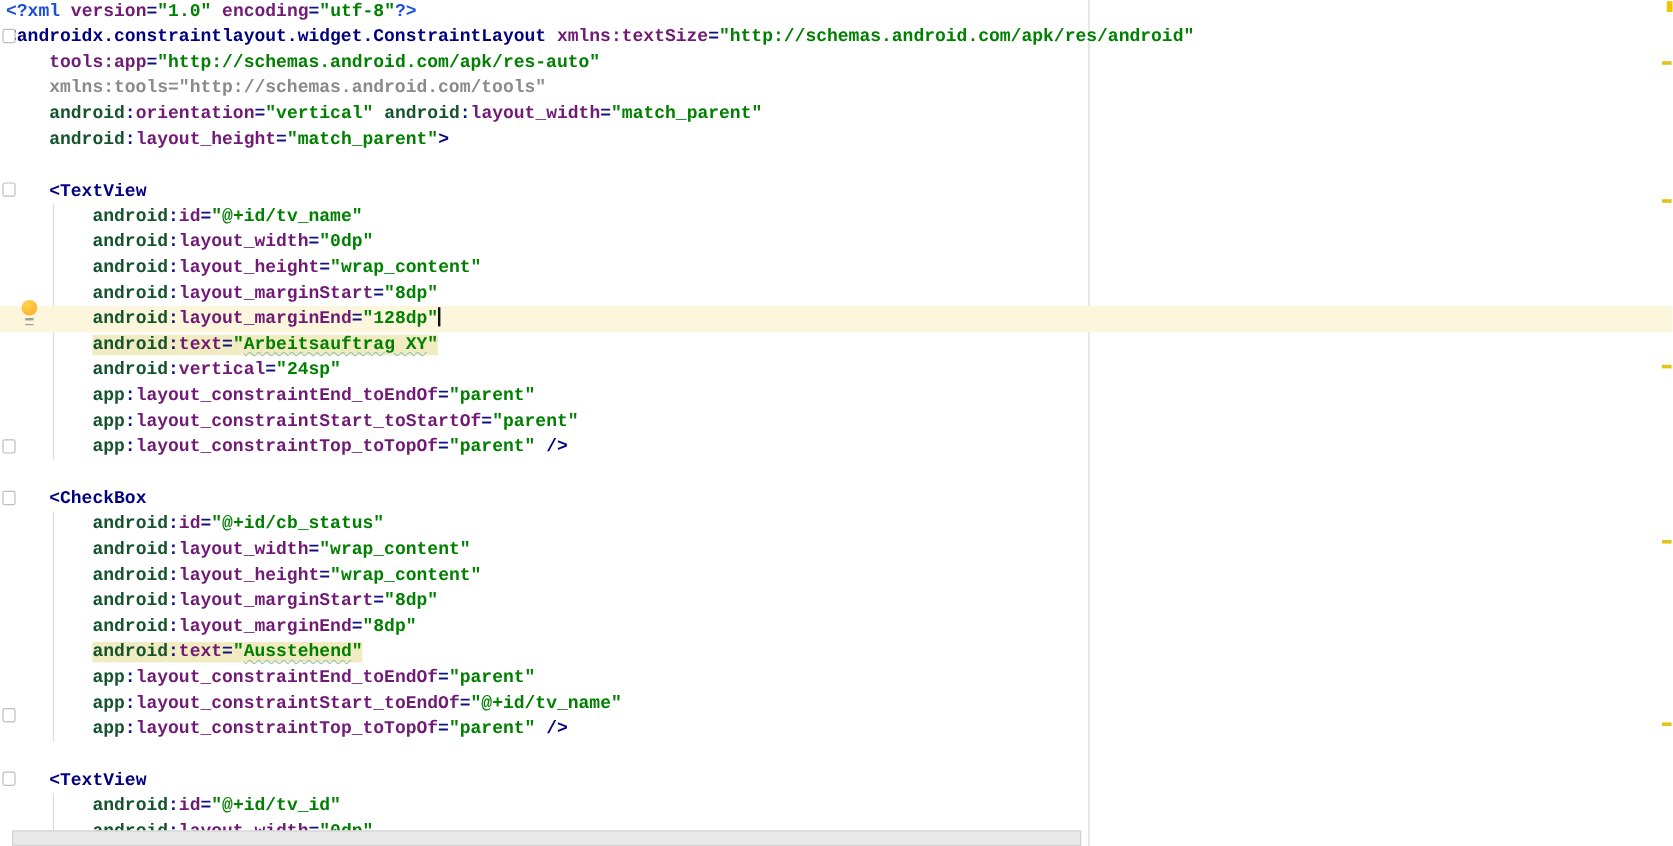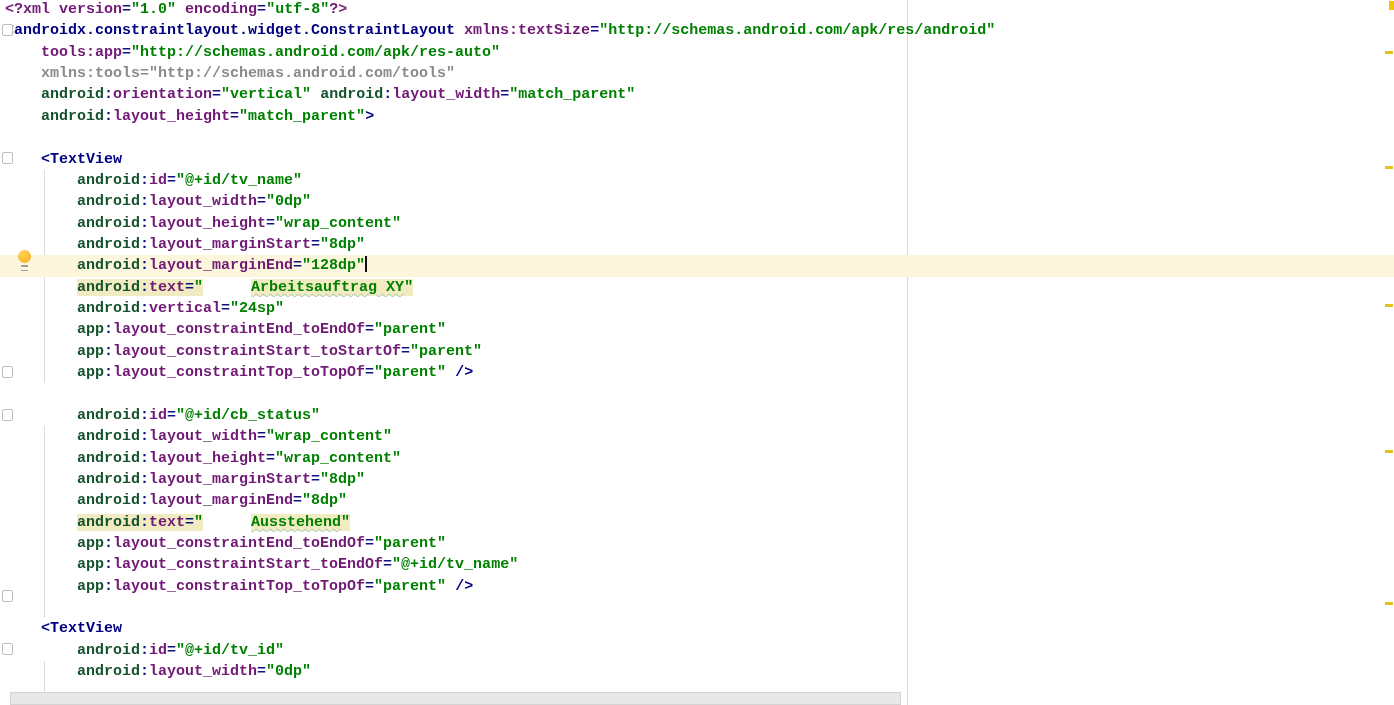--- a/index.html
+++ b/index.html
@@ -7,29 +7,29 @@
           font-family:"Liberation Mono",monospace;font-weight:700;font-size:15px;}
   
   .margin-line{position:absolute;left:907px;top:0;width:1px;height:705px;background:#d8d8d8;z-index:0;}
   .indent-guide{position:absolute;left:44px;width:1px;background:#dcdcdc;z-index:0;}
   
   .lines{position:absolute;left:0;top:-1px;width:1394px;z-index:1;}
   .line{height:21.36px;line-height:21.36px;padding-left:5px;white-space:pre;color:#000;}
   .line.current{background:#fcf6dc;}
   .tag{color:#000080;}
   .attr{color:#701a75;}
-  .pi{color:#701a75;}
+  .pi{color:#1d4ed8;}
   .ns{color:#14532d;}
   .str{color:#008000;}
   .eq{color:#101080;}
   .gray{color:#8a8a8a;}
   .pl{color:#000;}
   .mk{background:#f1ebc1;}
   .sqg{text-decoration-line:underline;text-decoration-style:wavy;text-decoration-color:#9ec7b8;
-       text-decoration-thickness:1px;text-underline-offset:2px;margin-left:48px;}
+       text-decoration-thickness:1px;text-underline-offset:2px;}
   .caret{display:inline-block;width:2px;height:16px;background:#111;vertical-align:-3px;}
   
   .fold{position:absolute;left:2px;width:9px;height:10px;border:1px solid #bdbdbd;border-radius:2px;background:#fff;z-index:2;}
   .bulb{position:absolute;left:18px;top:250px;width:13px;height:13px;border-radius:50%;
         background:radial-gradient(circle at 35% 30%,#ffd54f,#f9a825);z-index:2;}
   .bulb-base{position:absolute;left:21px;top:265px;width:7px;height:3px;
         border-top:2px solid #9e9e9e;border-bottom:1px solid #9e9e9e;z-index:2;}
   
   .stripe{position:absolute;right:0;top:0;width:16px;height:705px;z-index:3;}
   .stripe-mark{position:absolute;right:1px;width:8px;height:3px;background:#e3c318;}
@@ -62,20 +62,21 @@
       <div class="line"><span class="pl">        </span><span class="ns">android</span><span class="eq">:</span><span class="attr">layout_width</span><span class="eq">=</span><span class="str">"0dp"</span></div>
       <div class="line"><span class="pl">        </span><span class="ns">android</span><span class="eq">:</span><span class="attr">layout_height</span><span class="eq">=</span><span class="str">"wrap_content"</span></div>
       <div class="line"><span class="pl">        </span><span class="ns">android</span><span class="eq">:</span><span class="attr">layout_marginStart</span><span class="eq">=</span><span class="str">"8dp"</span></div>
       <div class="line current"><span class="pl">        </span><span class="ns">android</span><span class="eq">:</span><span class="attr">layout_marginEnd</span><span class="eq">=</span><span class="str">"128dp"</span><span class="caret"></span></div>
       <div class="line"><span class="pl">        </span><span class="ns mk">android</span><span class="eq mk">:</span><span class="attr mk">text</span><span class="eq mk">=</span><span class="str mk">"</span><span class="str mk sqg">Arbeitsauftrag XY</span><span class="str mk">"</span></div>
       <div class="line"><span class="pl">        </span><span class="ns">android</span><span class="eq">:</span><span class="attr">vertical</span><span class="eq">=</span><span class="str">"24sp"</span></div>
       <div class="line"><span class="pl">        </span><span class="ns">app</span><span class="eq">:</span><span class="attr">layout_constraintEnd_toEndOf</span><span class="eq">=</span><span class="str">"parent"</span></div>
       <div class="line"><span class="pl">        </span><span class="ns">app</span><span class="eq">:</span><span class="attr">layout_constraintStart_toStartOf</span><span class="eq">=</span><span class="str">"parent"</span></div>
       <div class="line"><span class="pl">        </span><span class="ns">app</span><span class="eq">:</span><span class="attr">layout_constraintTop_toTopOf</span><span class="eq">=</span><span class="str">"parent"</span><span class="pl"> </span><span class="tag">/&gt;</span></div>
       <div class="line"></div>
+      <div class="line"><span class="pl">    </span><span class="tag">&lt;CheckBox</span></div>
       <div class="line"><span class="pl">        </span><span class="ns">android</span><span class="eq">:</span><span class="attr">id</span><span class="eq">=</span><span class="str">"@+id/cb_status"</span></div>
       <div class="line"><span class="pl">        </span><span class="ns">android</span><span class="eq">:</span><span class="attr">layout_width</span><span class="eq">=</span><span class="str">"wrap_content"</span></div>
       <div class="line"><span class="pl">        </span><span class="ns">android</span><span class="eq">:</span><span class="attr">layout_height</span><span class="eq">=</span><span class="str">"wrap_content"</span></div>
       <div class="line"><span class="pl">        </span><span class="ns">android</span><span class="eq">:</span><span class="attr">layout_marginStart</span><span class="eq">=</span><span class="str">"8dp"</span></div>
       <div class="line"><span class="pl">        </span><span class="ns">android</span><span class="eq">:</span><span class="attr">layout_marginEnd</span><span class="eq">=</span><span class="str">"8dp"</span></div>
       <div class="line"><span class="pl">        </span><span class="ns mk">android</span><span class="eq mk">:</span><span class="attr mk">text</span><span class="eq mk">=</span><span class="str mk">"</span><span class="str mk sqg">Ausstehend</span><span class="str mk">"</span></div>
       <div class="line"><span class="pl">        </span><span class="ns">app</span><span class="eq">:</span><span class="attr">layout_constraintEnd_toEndOf</span><span class="eq">=</span><span class="str">"parent"</span></div>
       <div class="line"><span class="pl">        </span><span class="ns">app</span><span class="eq">:</span><span class="attr">layout_constraintStart_toEndOf</span><span class="eq">=</span><span class="str">"@+id/tv_name"</span></div>
       <div class="line"><span class="pl">        </span><span class="ns">app</span><span class="eq">:</span><span class="attr">layout_constraintTop_toTopOf</span><span class="eq">=</span><span class="str">"parent"</span><span class="pl"> </span><span class="tag">/&gt;</span></div>
       <div class="line"></div>

